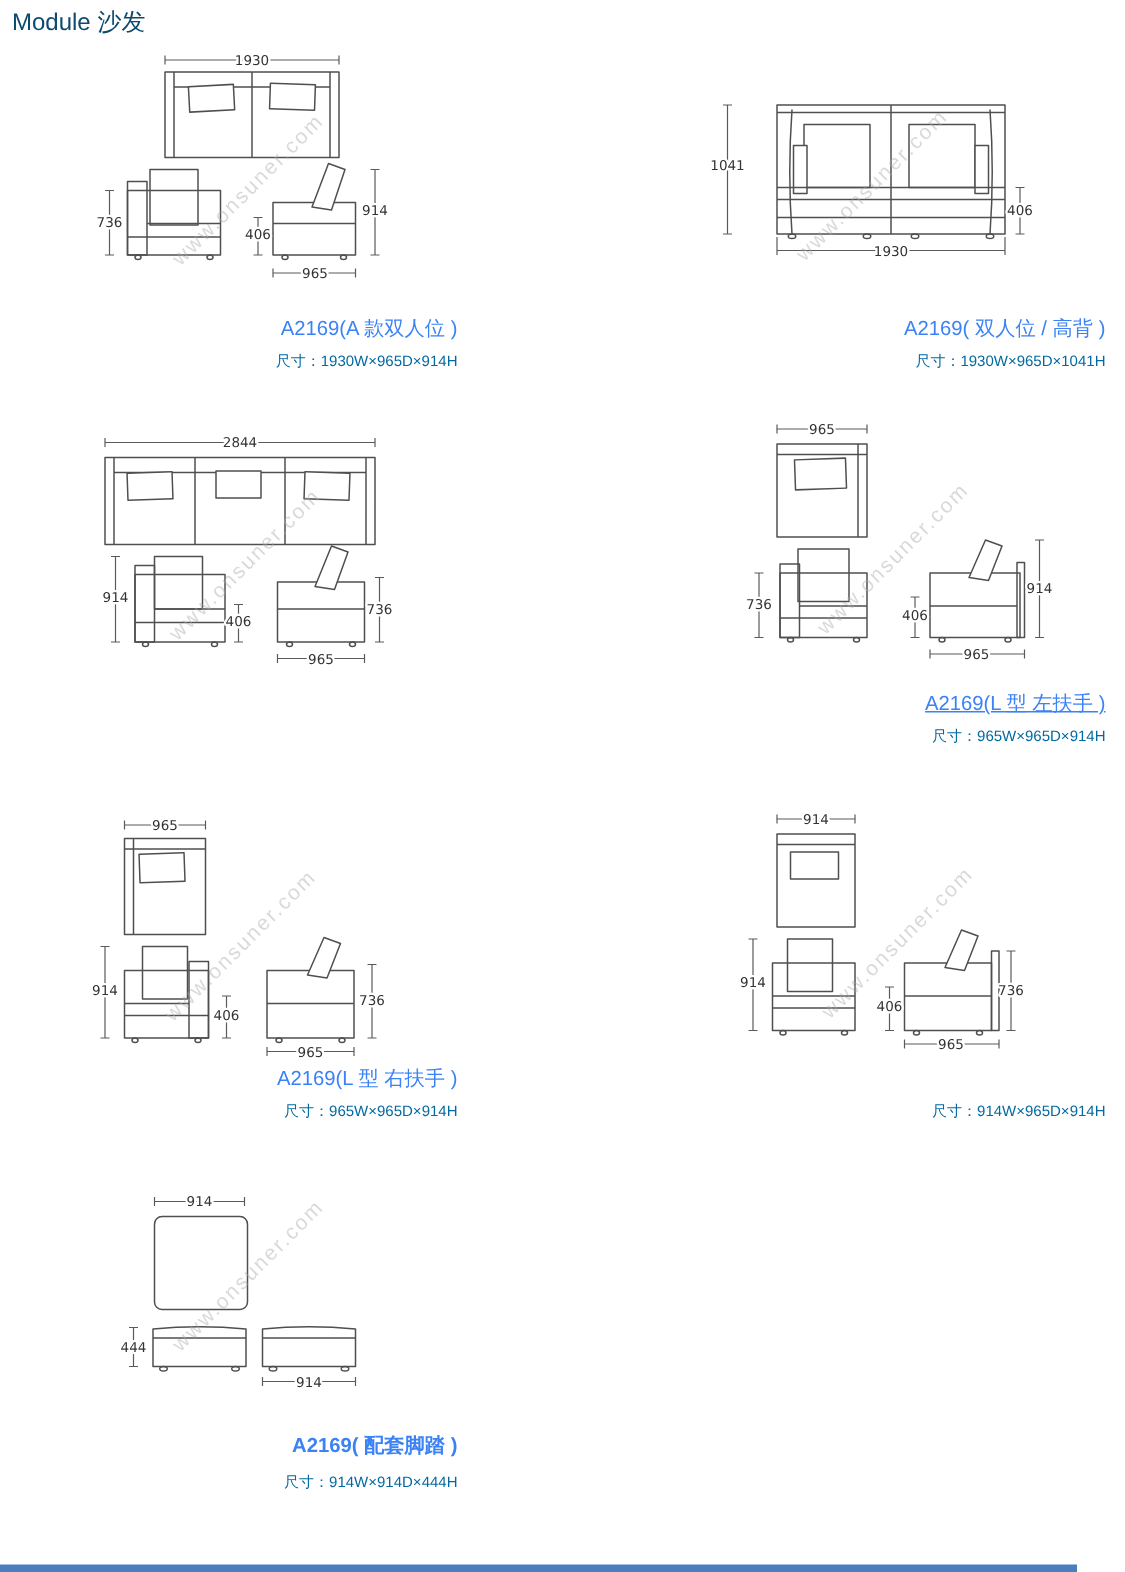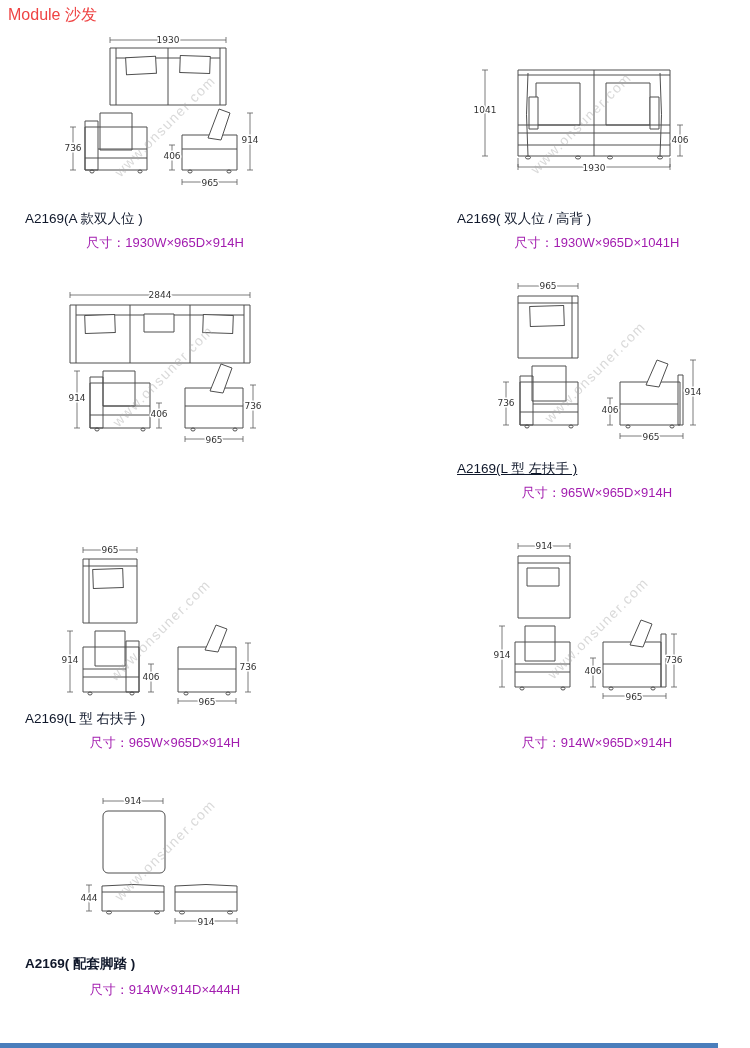--- a/index.html
+++ b/index.html
@@ -1,20 +1,20 @@
 <!DOCTYPE html>
 <html><head>
 <meta charset="utf-8">
 <style>
   html,body{margin:0;padding:0;background:#fff;}
   #canvas{position:relative;width:750px;height:1048px;background:#fff;overflow:hidden;
           font-family:"Liberation Sans","DejaVu Sans",sans-serif;}
-  .hdr{position:absolute;left:8px;top:5px;font-size:16px;color:#ef4444;}
-  .card-title{position:absolute;width:280px;text-align:left;font-size:13.5px;color:#0f172a;}
-  .card-size{position:absolute;width:280px;text-align:center;font-size:13px;color:#a21caf;}
+  .hdr{position:absolute;left:8px;top:5px;font-size:16px;color:#0c4a6e;}
+  .card-title{position:absolute;width:280px;text-align:right;font-size:13.5px;color:#3b82f6;}
+  .card-size{position:absolute;width:280px;text-align:right;font-size:10px;color:#0369a1;}
   .draw{position:absolute;}
   .wm{position:absolute;left:50%;top:55%;transform:translate(-50%,-50%) rotate(-45deg);
       color:rgba(170,170,170,0.45);font-size:14px;letter-spacing:1.5px;white-space:nowrap;
       pointer-events:none;}
   .bar{position:absolute;left:0;top:1043px;width:718px;height:5px;}
   svg .ln{stroke:#4f4f4f;fill:none;stroke-width:1;stroke-linejoin:round;}
   svg .cu{stroke:#4f4f4f;fill:#ffffff;stroke-width:1;stroke-linejoin:round;}
   svg .dm{stroke:#5a5a5a;fill:none;stroke-width:0.8;}
   svg .dtx{font:9px "DejaVu Sans",sans-serif;fill:#333;text-anchor:middle;
            paint-order:stroke;stroke:#fff;stroke-width:3px;stroke-linejoin:round;}

